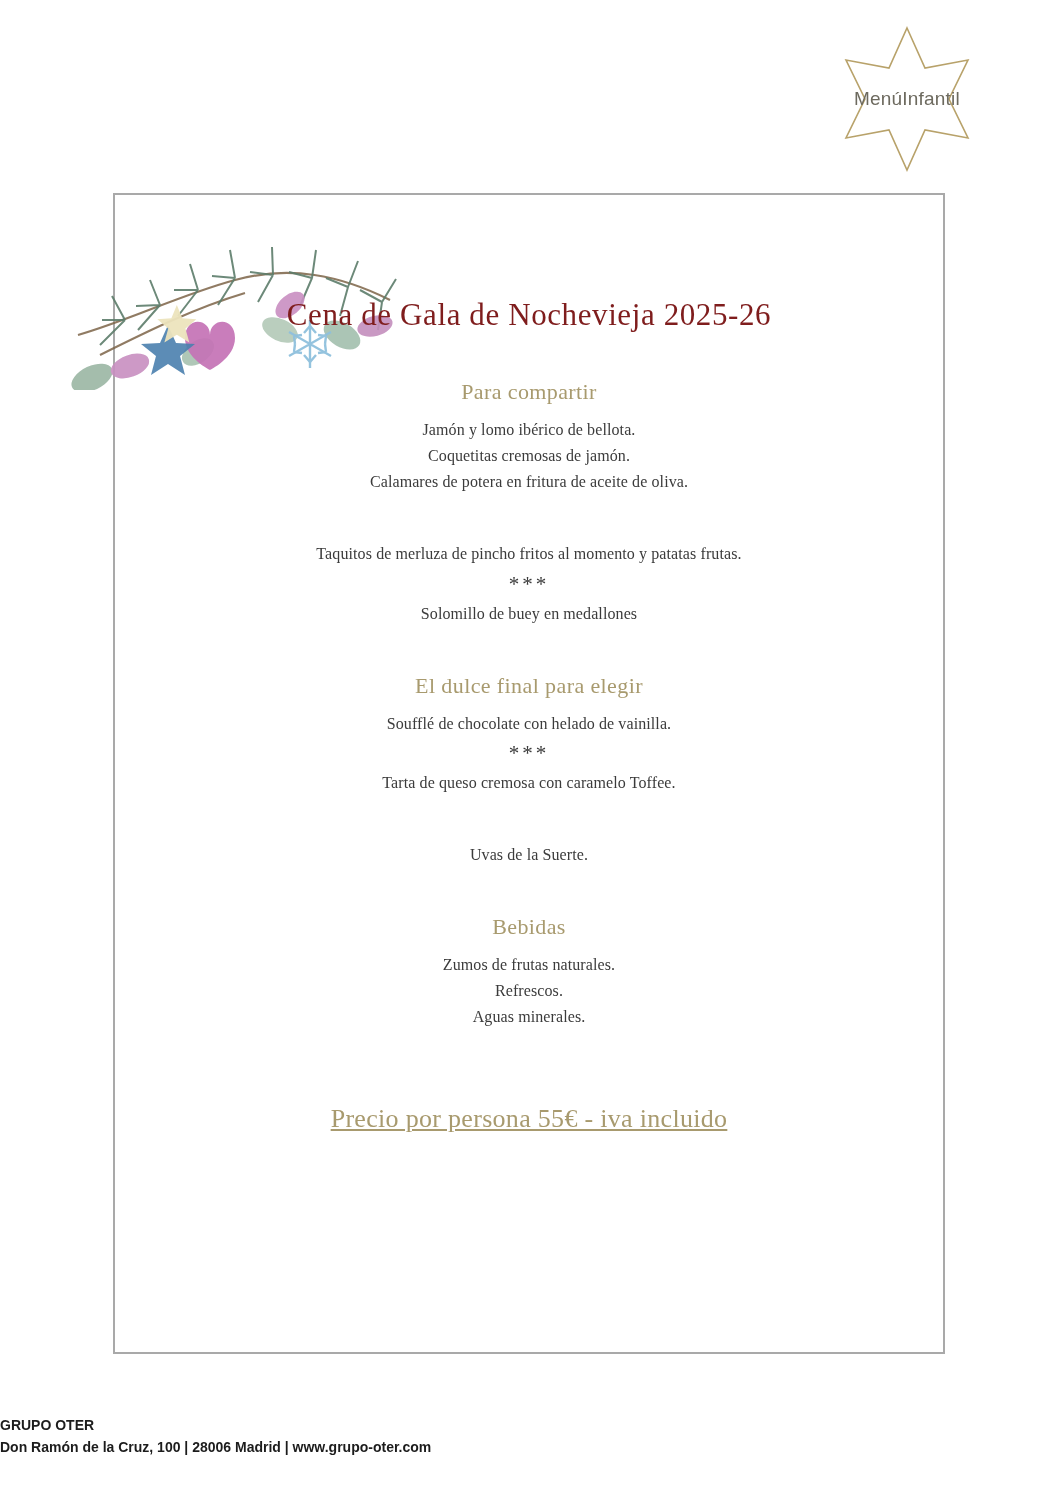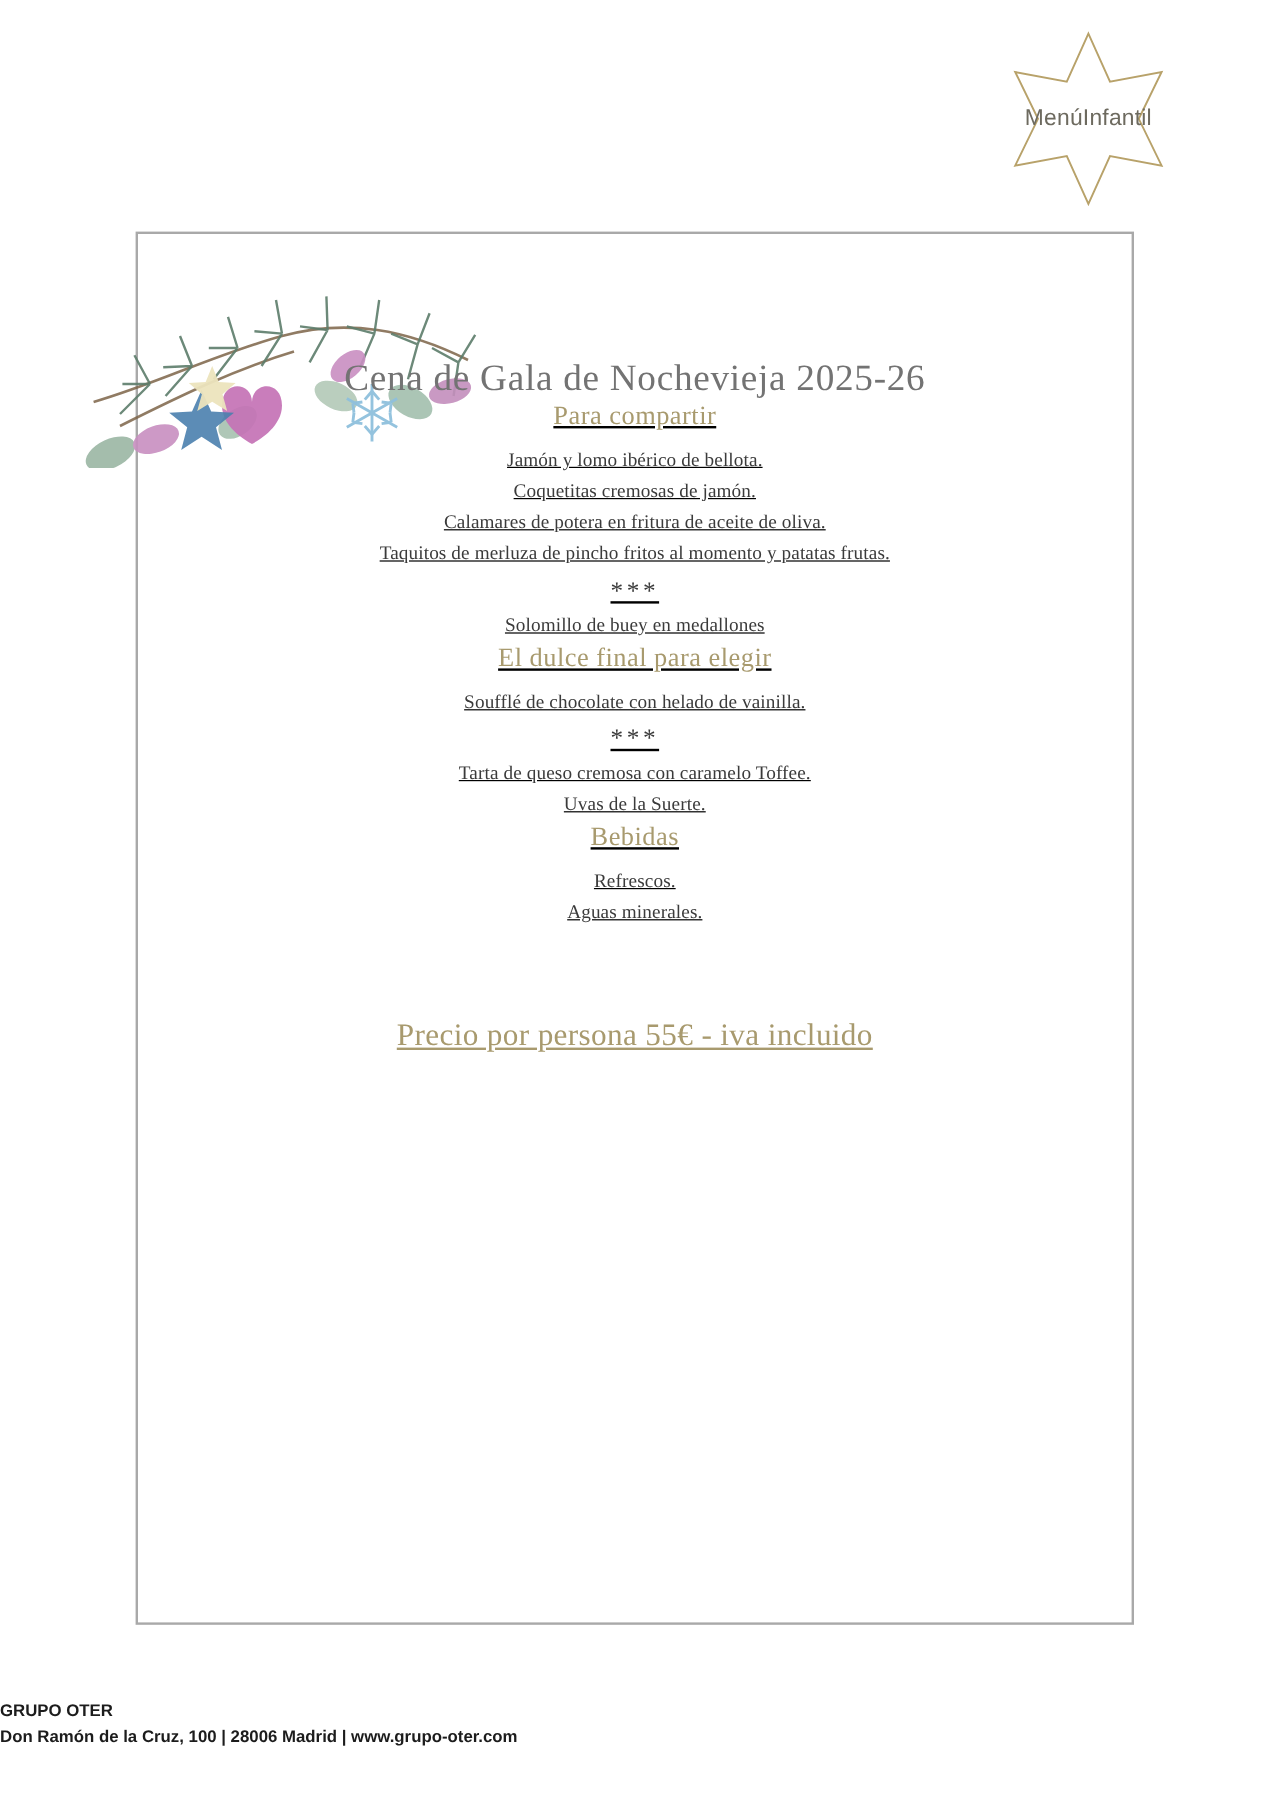--- a/index.html
+++ b/index.html
@@ -72,26 +72,26 @@
     left: 113px;
     top: 193px;
     width: 832px;
     text-align: center;
     font-family: "Liberation Serif", serif;
   }
   .menu-title {
     margin-top: 104px;
     font-family: "Liberation Serif", serif;
     font-size: 31px;
-    color: #737373;
+    color: #7f1d1d;
     letter-spacing: 0.6px;
     font-weight: normal;
   }
   .section {
-    text-decoration: underline;
+    margin-top: 46px;
   }
   .section-heading {
     font-size: 22px;
     color: #a89a6e;
     letter-spacing: 0.4px;
     margin-bottom: 12px;
   }
   .section-line {
     font-size: 16px;
     color: #3b3b3b;
@@ -206,20 +206,21 @@
     <div class="sep">***</div>
     <div class="section-line">Tarta de queso cremosa con caramelo Toffee.</div>
   </div>
 
   <div class="section">
     <div class="section-line">Uvas de la Suerte.</div>
   </div>
 
   <div class="section">
     <div class="section-heading">Bebidas</div>
+    <div class="section-line">Zumos de frutas naturales.</div>
     <div class="section-line">Refrescos.</div>
     <div class="section-line">Aguas minerales.</div>
   </div>
 
   <div class="price">Precio por persona 55€ - iva incluido</div>
 </div>
 
 <div class="footer">
   <div>GRUPO OTER</div>
   <div>Don Ramón de la Cruz, 100 | 28006 Madrid | www.grupo-oter.com</div>

